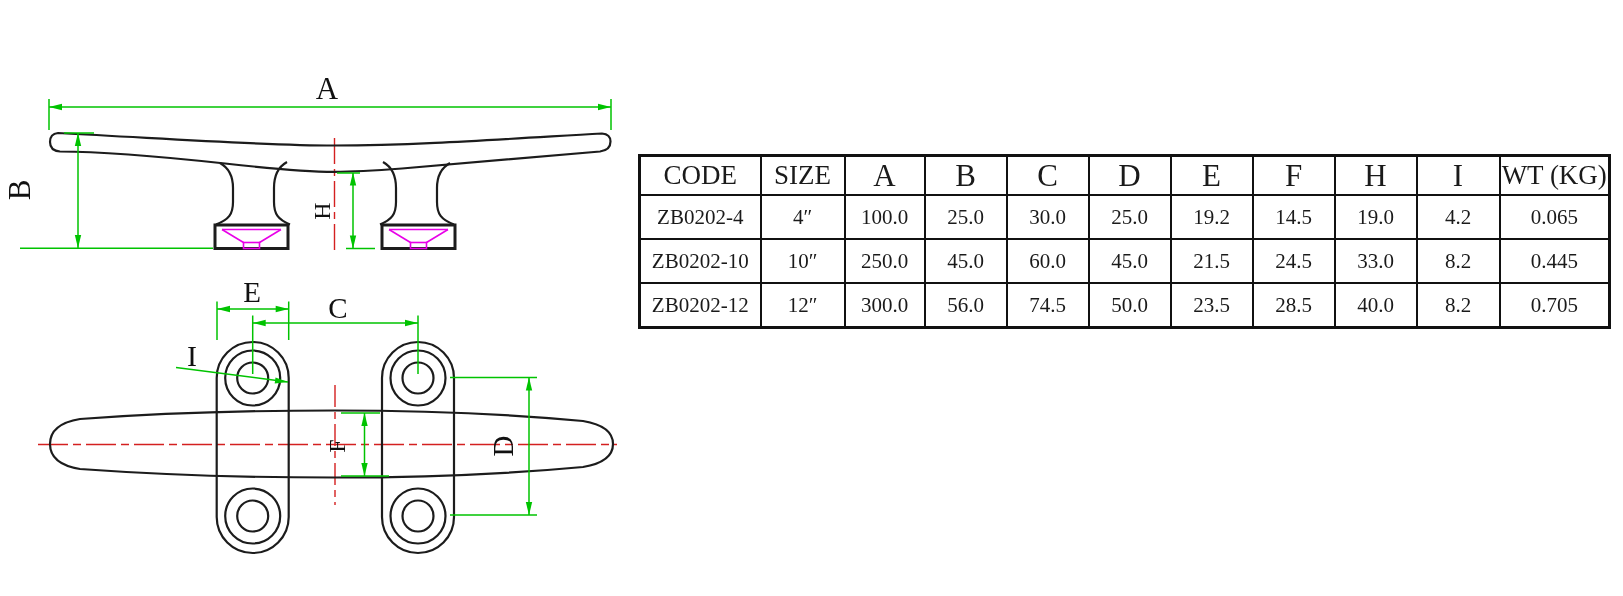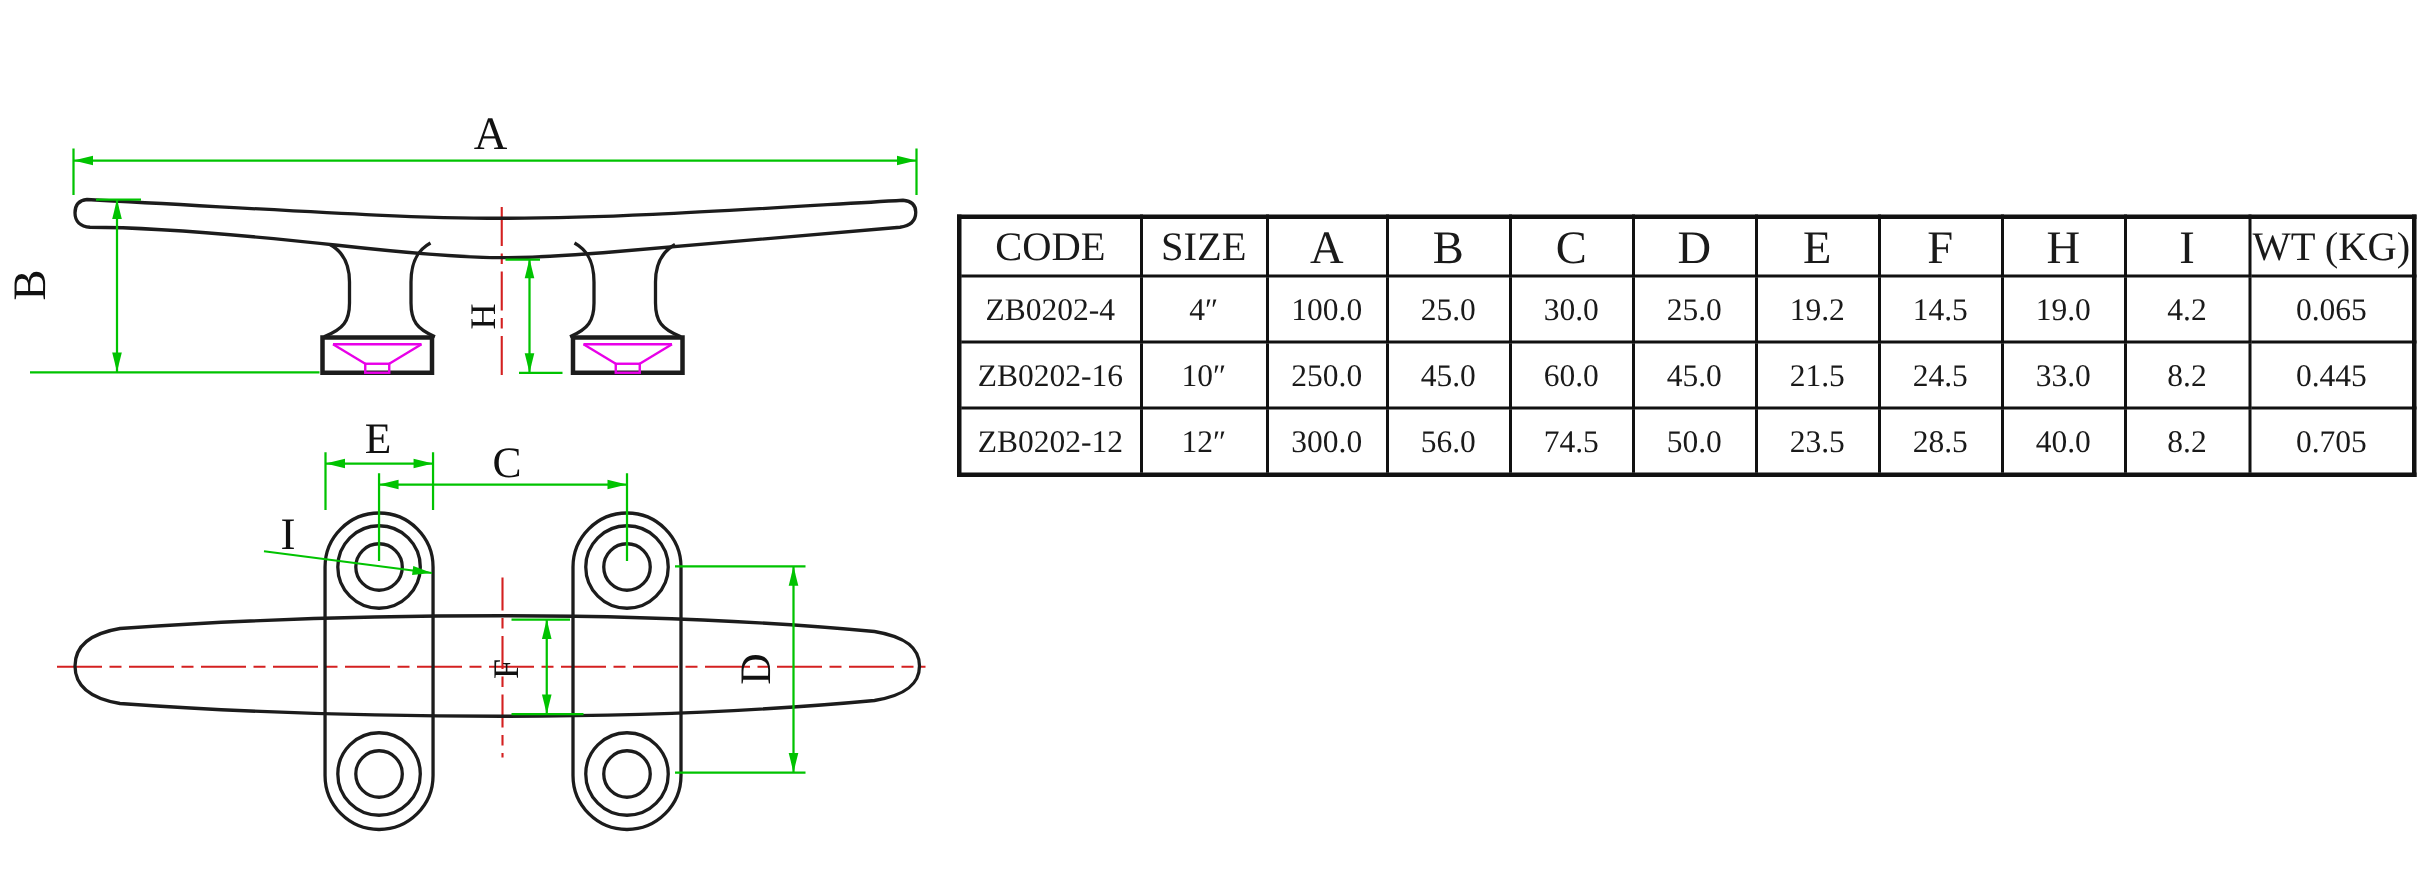--- a/index.html
+++ b/index.html
@@ -1,20 +1,20 @@
 <!DOCTYPE html>
 <html><head>
 <meta charset="utf-8">
 <style>
   html,body{margin:0;padding:0;background:#ffffff;}
   body{width:1623px;height:596px;position:relative;overflow:hidden;
        font-family:"Liberation Serif", serif;color:#1a1a1a;}
   #drawing{position:absolute;left:0;top:0;}
   .dim-label{font-family:"Liberation Serif", serif;fill:#111;}
-  .spec-table-wrap{position:absolute;left:638px;top:143px;}
+  .spec-table-wrap{position:absolute;left:638px;top:154px;}
   table.spec{border-collapse:collapse;table-layout:fixed;width:970px;background:#fff;}
   table.spec th, table.spec td{
     border:2px solid #111;text-align:center;vertical-align:middle;
     padding:0;white-space:nowrap;overflow:hidden;color:#1a1a1a;}
   table.spec{border:3px solid #111;}
   table.spec th{height:37px;font-size:27px;font-weight:normal;}
   table.spec th.letter{font-size:31px;}
   table.spec td{height:42px;font-size:21px;}
 </style>
 </head>
@@ -183,21 +183,21 @@
       <td>25.0</td>
       <td>30.0</td>
       <td>25.0</td>
       <td>19.2</td>
       <td>14.5</td>
       <td>19.0</td>
       <td>4.2</td>
       <td>0.065</td>
     </tr>
     <tr>
-      <td>ZB0202-16</td>
+      <td>ZB0202-10</td>
       <td>10″</td>
       <td>250.0</td>
       <td>45.0</td>
       <td>60.0</td>
       <td>45.0</td>
       <td>21.5</td>
       <td>24.5</td>
       <td>33.0</td>
       <td>8.2</td>
       <td>0.445</td>

